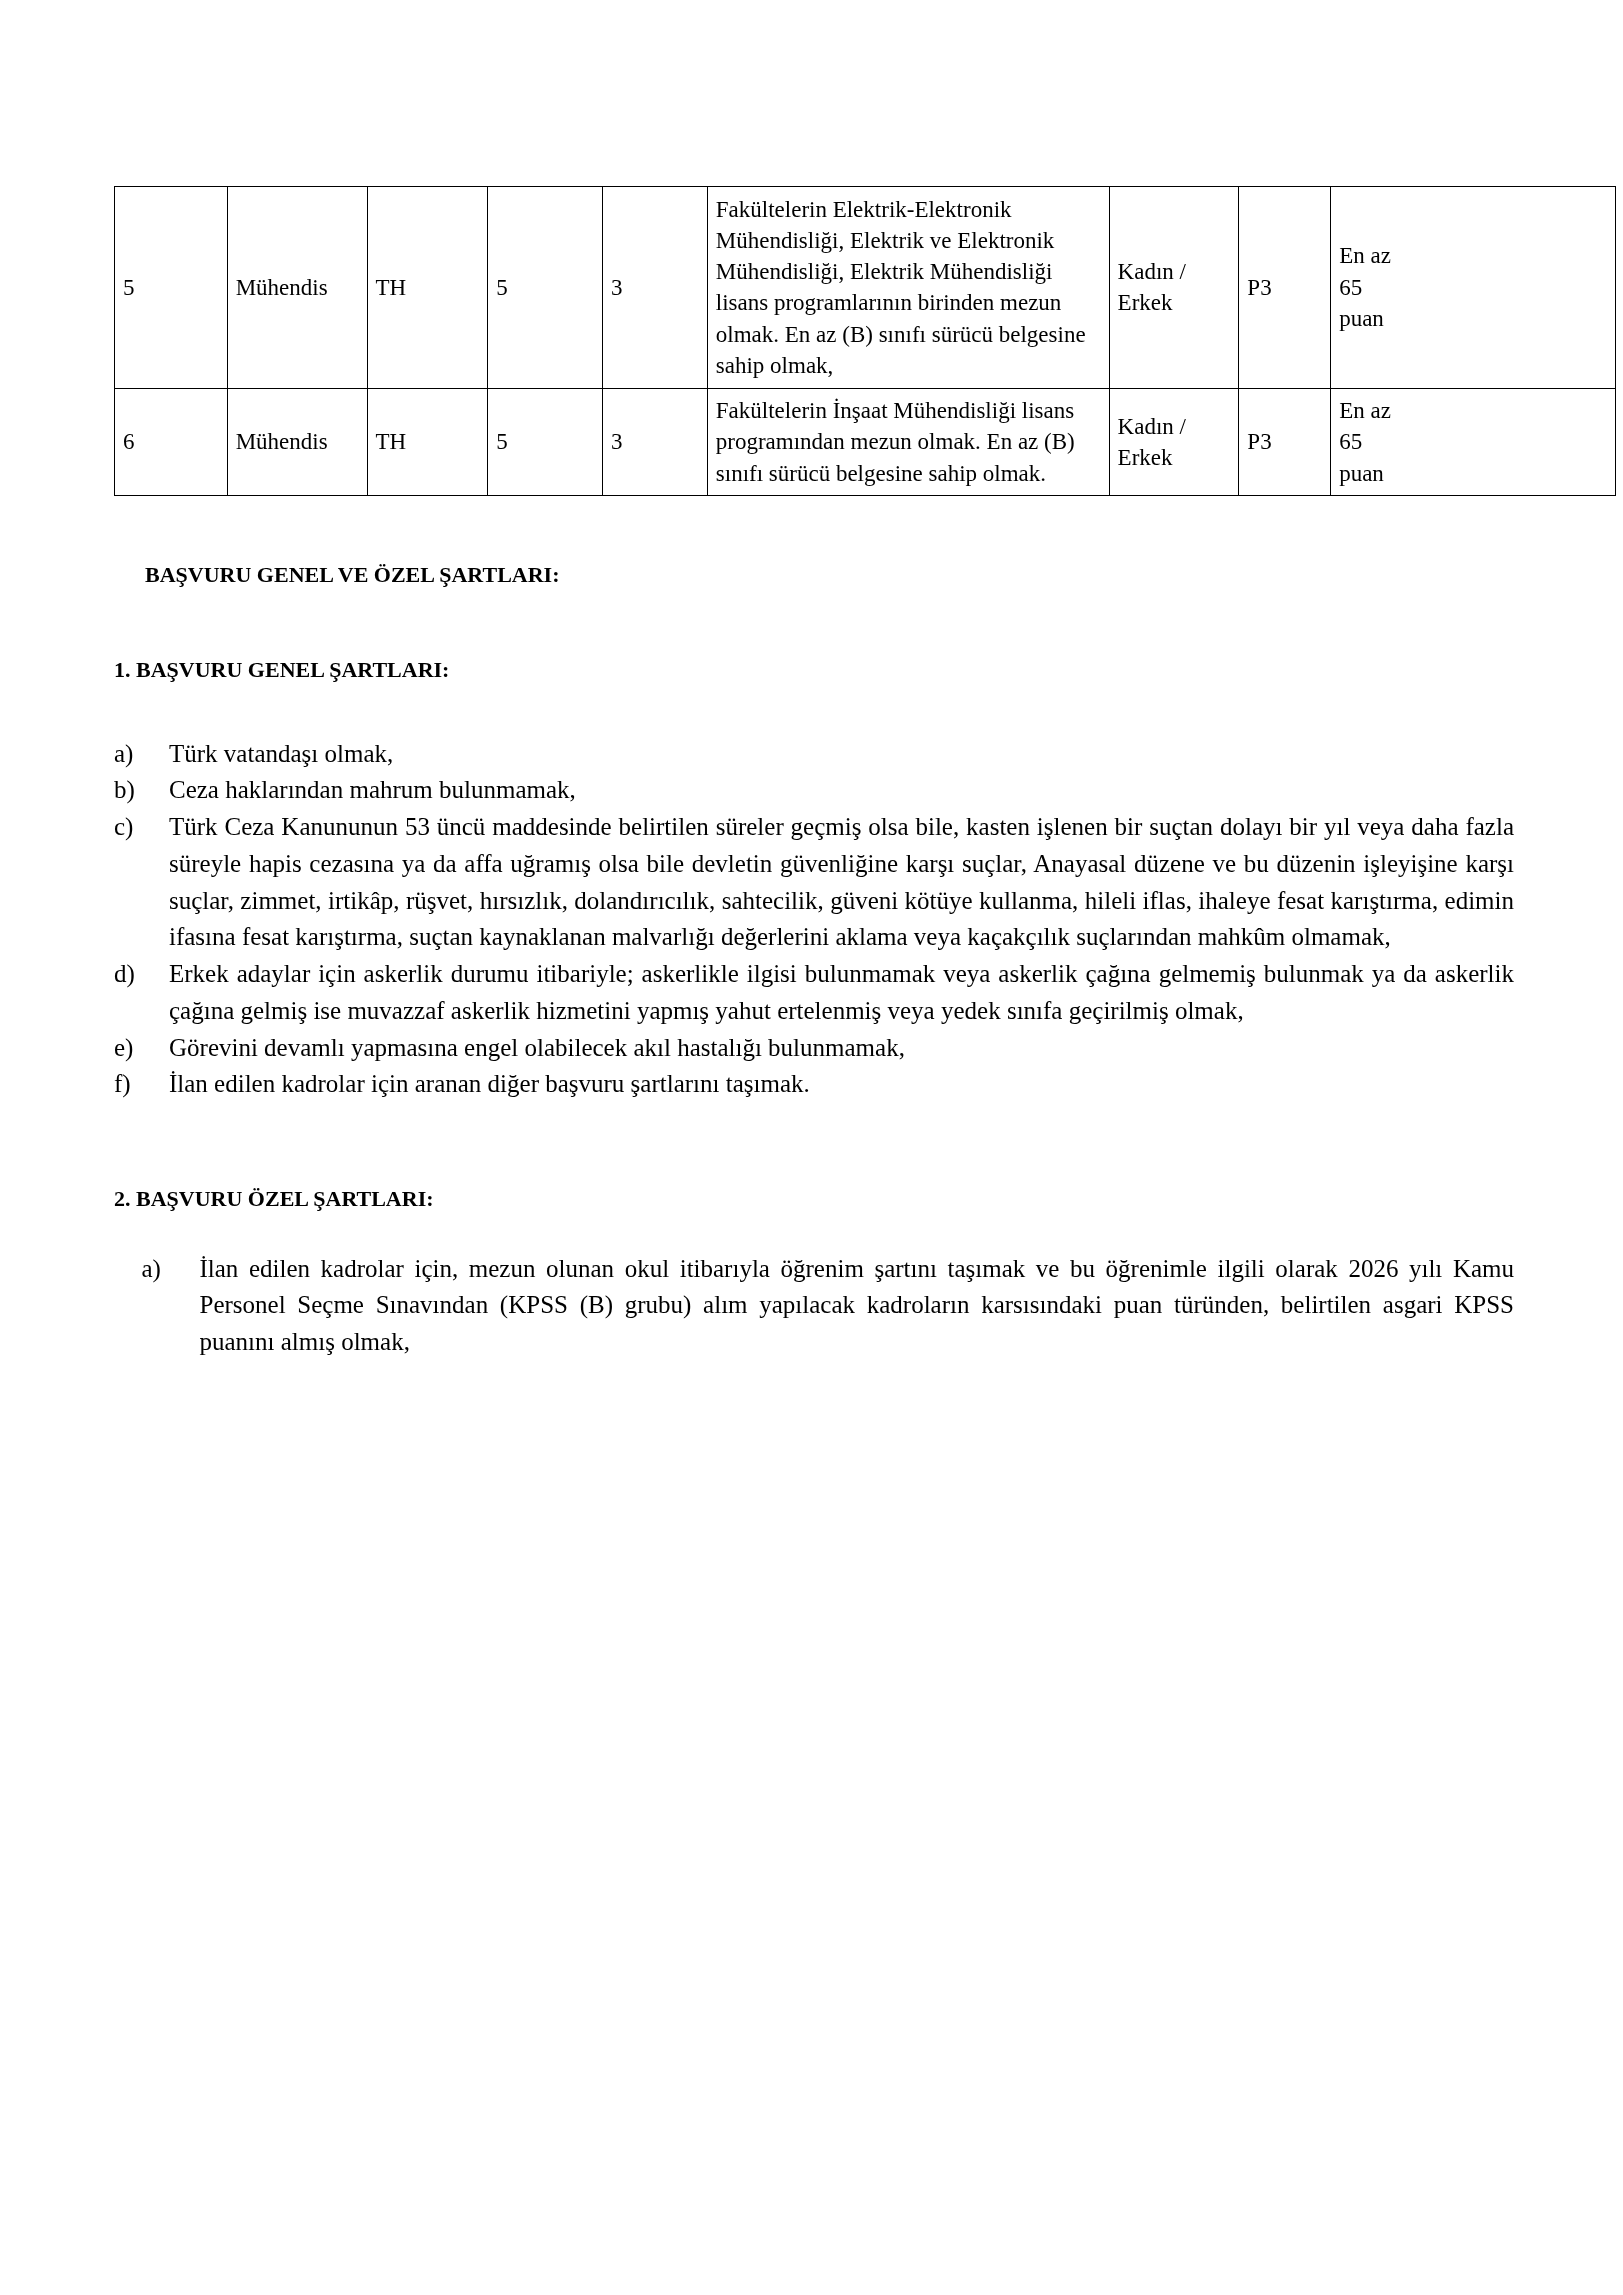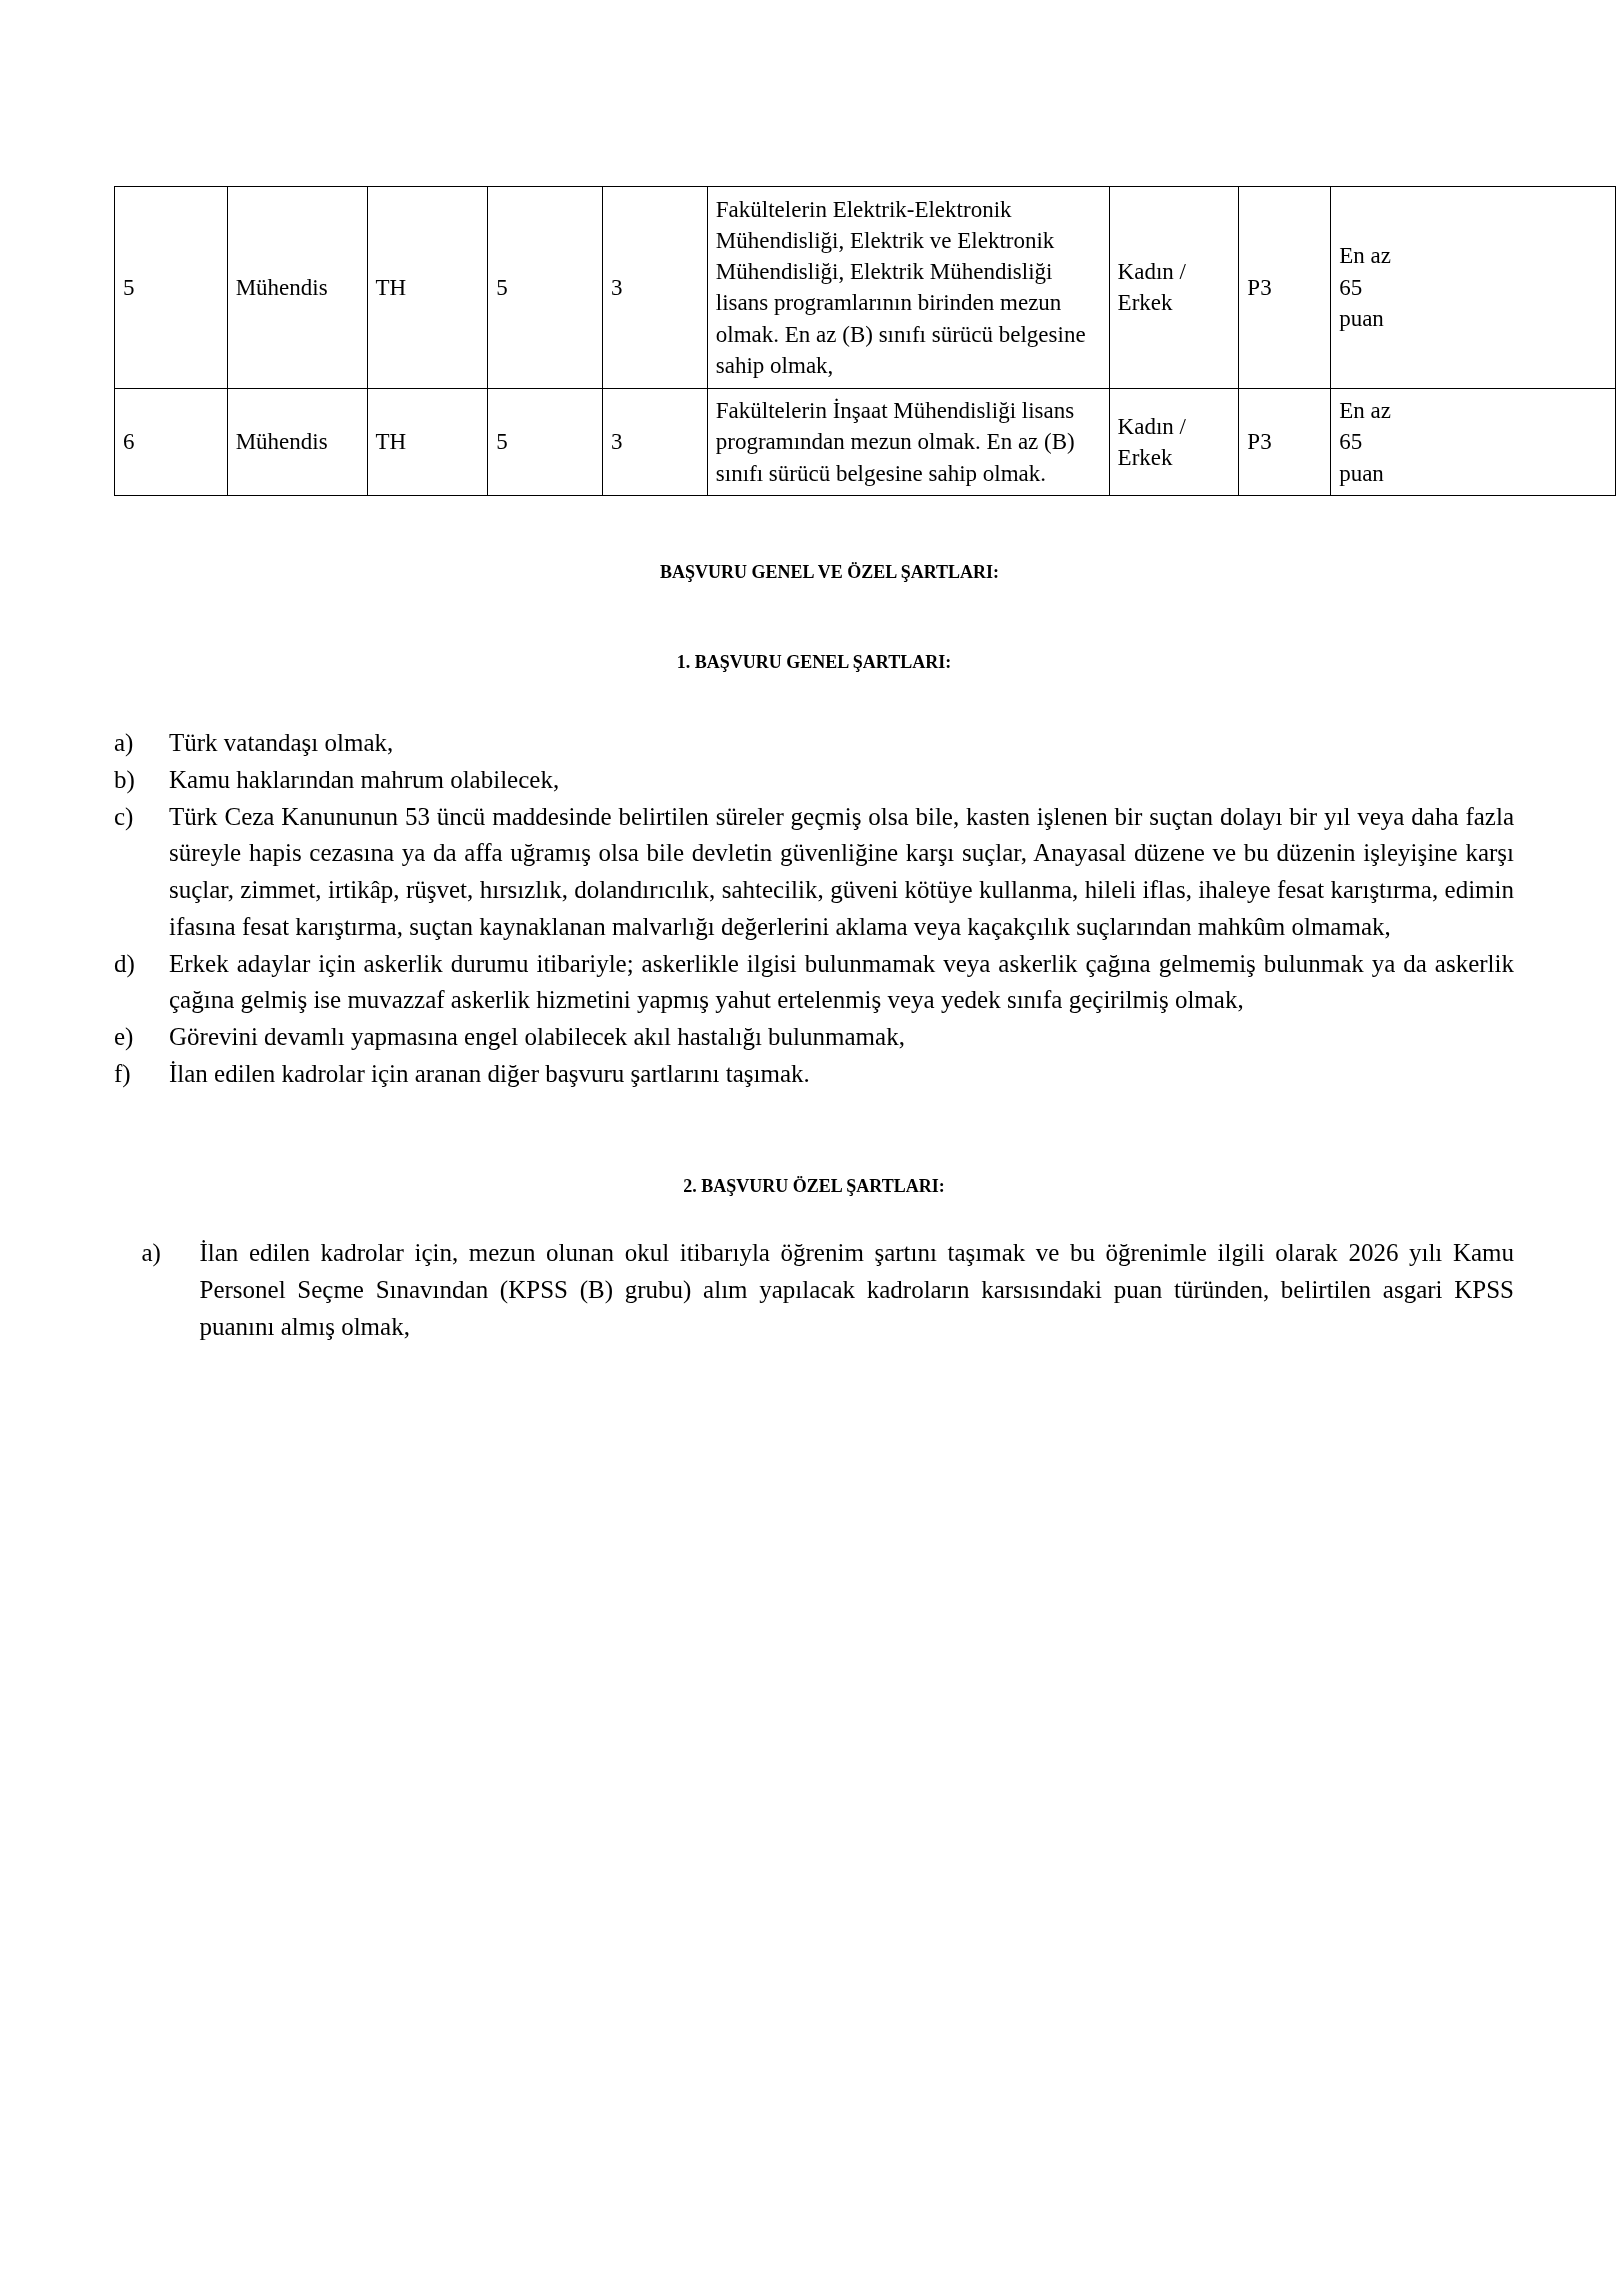--- a/index.html
+++ b/index.html
@@ -52,24 +52,23 @@
   td.c-cinsiyet  { width: 113px; }
   td.c-puanturu  { width: 75px; }
   td.c-kpss      { width: 268px; }
 
   .cell-lines { display: block; }
   .cell-lines span { display: block; }
 
   
   .section-heading {
     font-weight: bold;
-    font-size: 18px;
+    font-size: 22px;
     line-height: 1.3;
     margin: 0;
-    text-align: center;
   }
   .spacer-56 { height: 37px; }
   .spacer-44 { height: 29px; }
   .spacer-34 { height: 22px; }
   .spacer-100 { height: 65px; }
   .spacer-126 { height: 82px; }
 
   .heading-indent { margin-left: 31px; }
 
   p.body-par {
@@ -180,21 +179,21 @@
 
   <div class="spacer-34"></div>
 
   <ul class="alpha-list list-general">
     <li>
       <span class="marker">a)</span>
       <span class="item-text">Türk vatandaşı olmak,</span>
     </li>
     <li>
       <span class="marker">b)</span>
-      <span class="item-text"> Kamu haklarından mahrum olabilecek,</span>
+      <span class="item-text"> Ceza haklarından mahrum bulunmamak,</span>
     </li>
     <li>
       <span class="marker">c)</span>
       <span class="item-text">Türk Ceza Kanununun 53 üncü maddesinde belirtilen süreler geçmiş olsa bile, kasten işlenen bir suçtan dolayı bir yıl veya daha fazla süreyle hapis cezasına ya da affa uğramış olsa bile devletin güvenliğine karşı suçlar, Anayasal düzene ve bu düzenin işleyişine karşı suçlar, zimmet, irtikâp, rüşvet, hırsızlık, dolandırıcılık, sahtecilik, güveni kötüye kullanma, hileli iflas, ihaleye fesat karıştırma, edimin ifasına fesat karıştırma, suçtan kaynaklanan malvarlığı değerlerini aklama veya kaçakçılık suçlarından mahkûm olmamak,</span>
     </li>
     <li>
       <span class="marker">d)</span>
       <span class="item-text">Erkek adaylar için askerlik durumu itibariyle; askerlikle ilgisi bulunmamak veya askerlik çağına gelmemiş bulunmak ya da askerlik çağına gelmiş ise muvazzaf askerlik hizmetini yapmış yahut ertelenmiş veya yedek sınıfa geçirilmiş olmak,</span>
     </li>
     <li>

